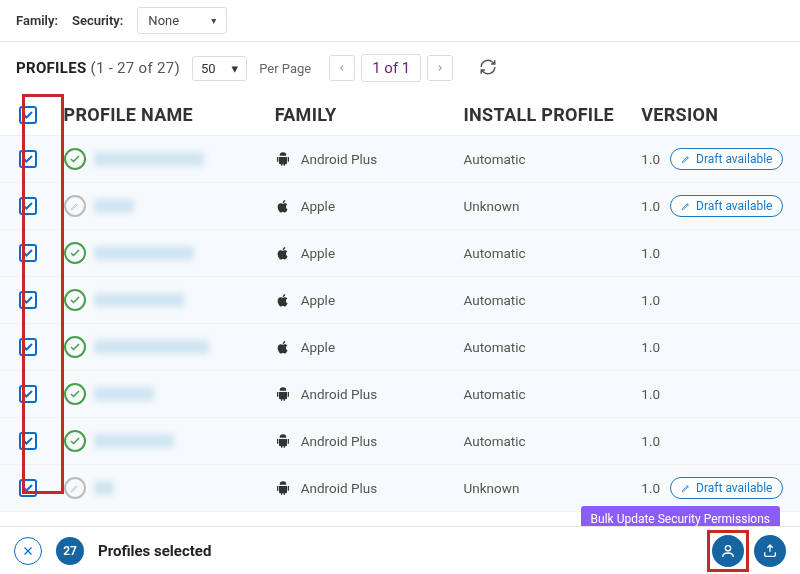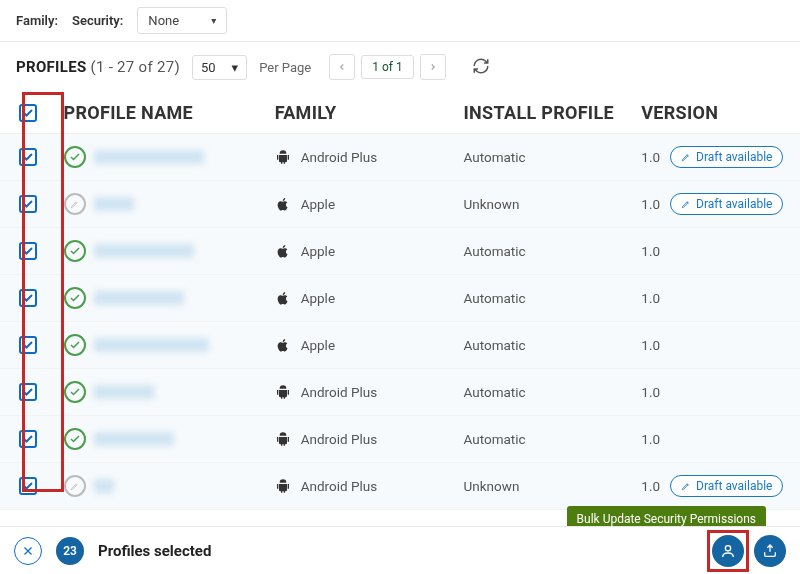--- a/index.html
+++ b/index.html
@@ -73,22 +73,22 @@
     border-radius: 3px;
     display: flex; align-items: center; justify-content: center;
     color: #aaa;
     cursor: pointer;
     background: #fff;
   }
   .pager-status {
     border: 1px solid #ddd;
     border-radius: 3px;
     padding: 4px 10px;
-    color: #14532d;
-    font-size: 12px;
+    color: #701a75;
+    font-size: 15px;
   }
   .refresh-btn {
     margin-left: 14px;
     cursor: pointer;
     color: #555;
   }
 
   .table-wrap { position: relative; }
   table { width: 100%; border-collapse: collapse; }
   th {
@@ -199,22 +199,22 @@
     width: 32px; height: 32px;
     border-radius: 50%;
     background: #1565a3;
     color: #fff;
     display: flex; align-items:center; justify-content:center;
     cursor: pointer;
   }
   .tooltip {
     position: absolute;
     bottom: 42px;
-    right: 34px;
-    background: #4d7c0f;
+    right: 20px;
+    background: #8b5cf6;
     color: #fff;
     font-size: 12px;
     padding: 6px 10px;
     border-radius: 3px;
     white-space: nowrap;
   }
 </style>
 </head>
 <body>
 
@@ -489,21 +489,21 @@
 </div>
 
 <div class="tooltip">Bulk Update Security Permissions</div>
 
 <div class="footer">
   <div class="close-circle">
     <svg width="14" height="14" viewBox="0 0 24 24" fill="none" stroke="currentColor" stroke-width="2">
         <path d="M6 6l12 12M18 6L6 18"></path>
       </svg>
   </div>
-  <div class="count-badge">23</div>
+  <div class="count-badge">27</div>
   <div class="selected-label">Profiles selected</div>
   <div class="footer-actions">
     <div style="position:relative;">
       <div class="action-circle">
         <svg width="16" height="16" viewBox="0 0 24 24" fill="none" stroke="#fff" stroke-width="2">
             <circle cx="12" cy="8" r="4"></circle>
             <path d="M4 21c0-4 4-6 8-6s8 2 8 6"></path>
           </svg>
       </div>
       <div class="red-annot" style="left:-5px; top:-5px; width:42px; height:42px;"></div>

